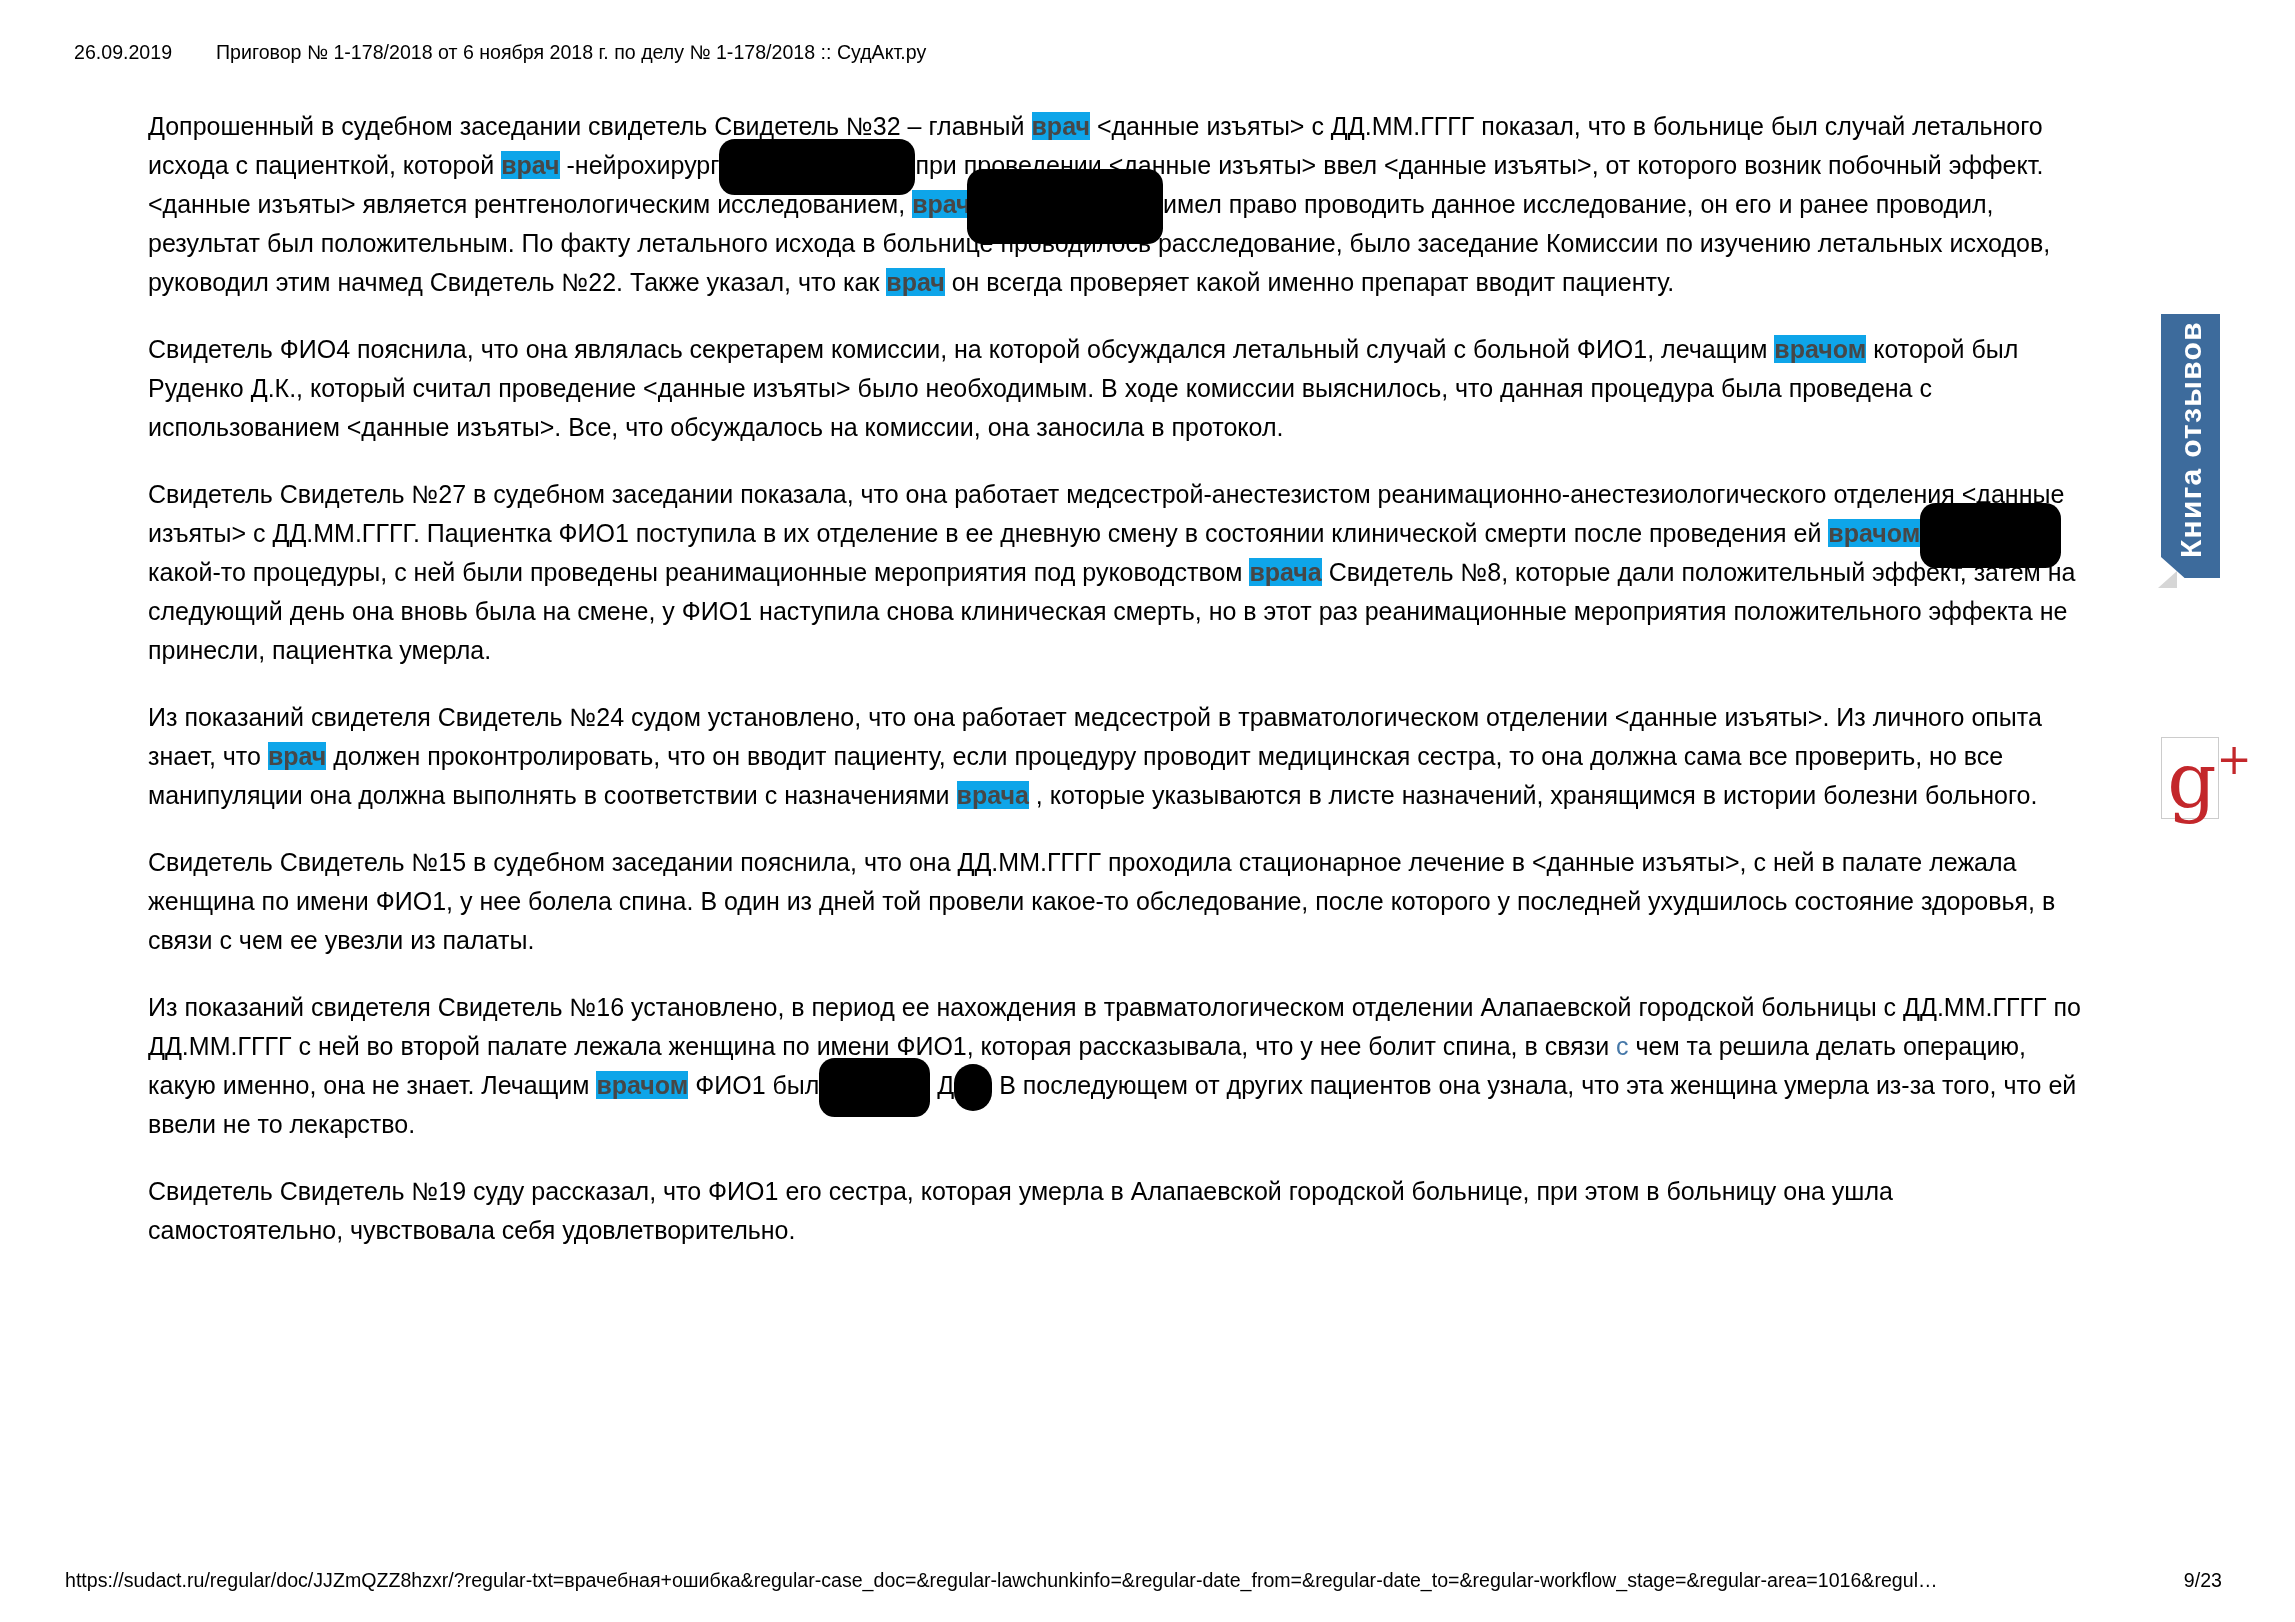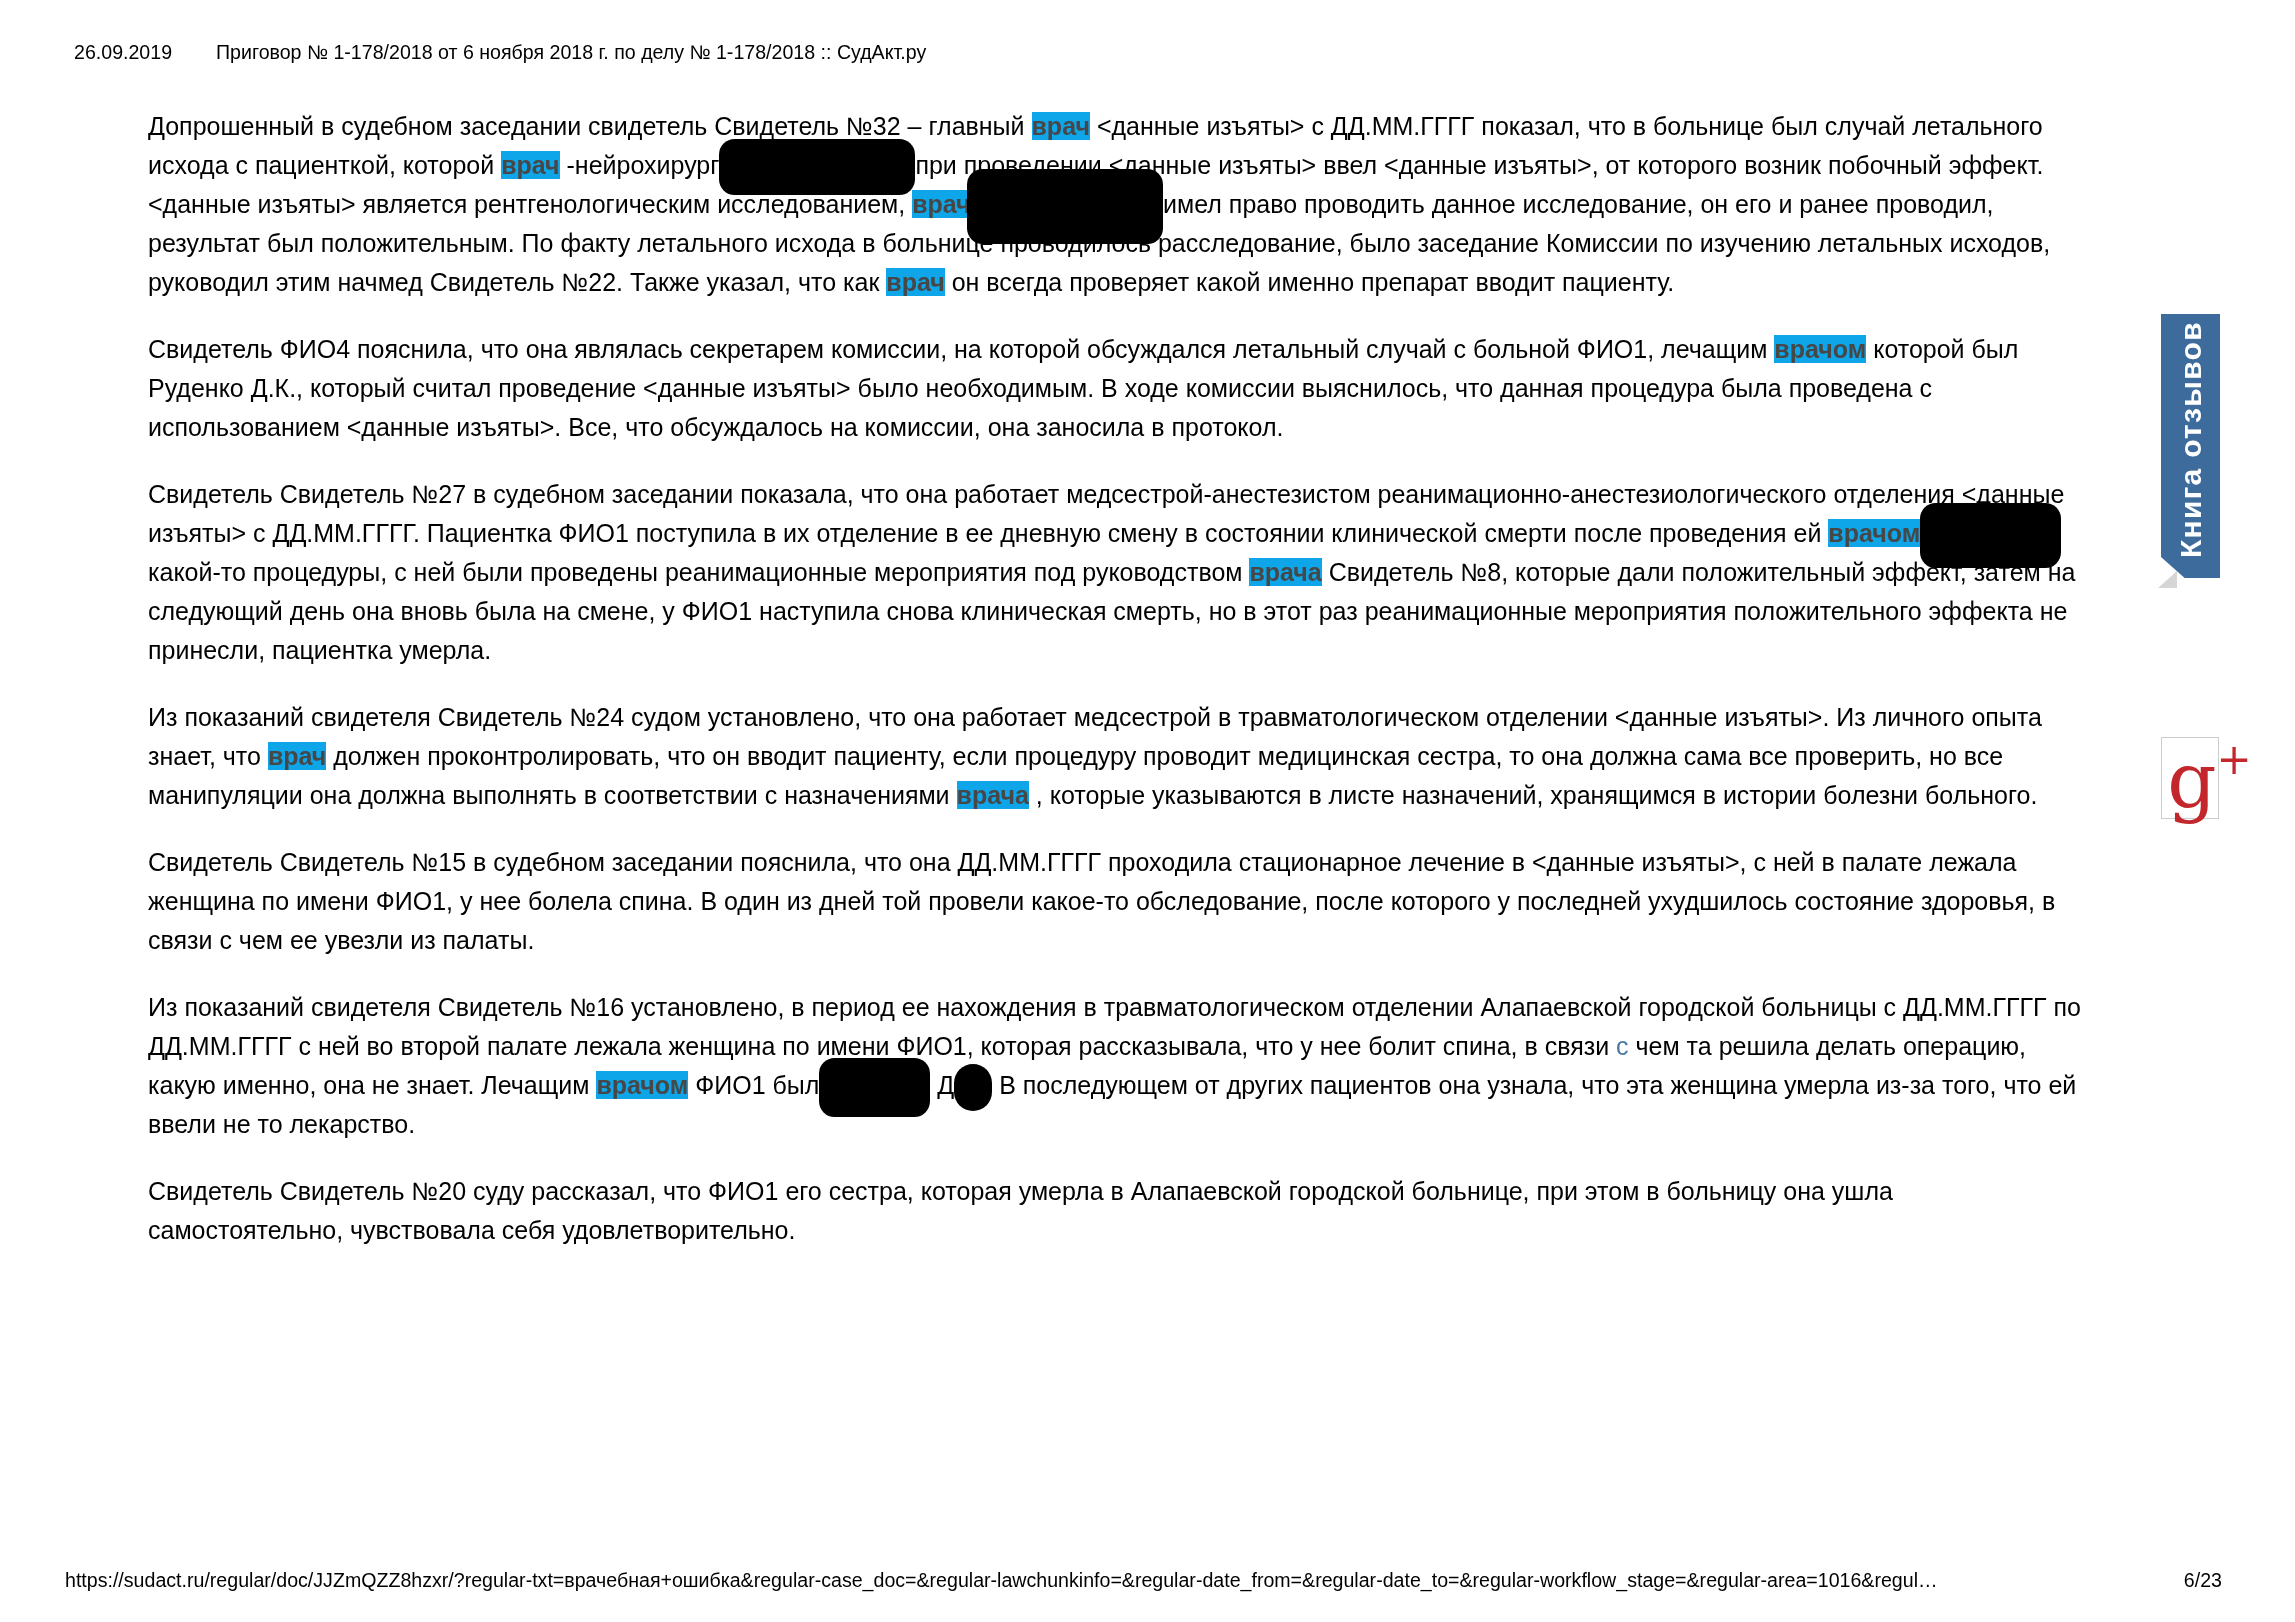--- a/index.html
+++ b/index.html
@@ -134,31 +134,31 @@
     <span class="h-title">Приговор № 1-178/2018 от 6 ноября 2018 г. по делу № 1-178/2018 :: СудАкт.ру</span>
   </div>
 
   <main class="doc-body" id="doc-body">
       <p class="para"><span>Допрошенный в судебном заседании свидетель Свидетель №32 – главный </span><span class="term">врач</span><span> &lt;данные изъяты&gt; с ДД.ММ.ГГГГ показал, что в больнице был случай летального исхода с пациенткой, которой </span><span class="term">врач</span><span> -нейрохирург</span><span class="redaction" style="width: 196px; height: 56px;"></span><span>при проведении &lt;данные изъяты&gt; ввел &lt;данные изъяты&gt;, от которого возник побочный эффект. &lt;данные изъяты&gt; является рентгенологическим исследованием, </span><span class="term">врач</span><span> </span><span class="redaction" style="width: 196px; height: 75px; margin-left: -10.5px;"></span><span>имел право проводить данное исследование, он его и ранее проводил, результат был положительным. По факту летального исхода в больнице проводилось расследование, было заседание Комиссии по изучению летальных исходов, руководил этим начмед Свидетель №22. Также указал, что как </span><span class="term">врач</span><span> он всегда проверяет какой именно препарат вводит пациенту.</span></p>
       <p class="para"><span>Свидетель ФИО4 пояснила, что она являлась секретарем комиссии, на которой обсуждался летальный случай с больной ФИО1, лечащим </span><span class="term">врачом</span><span> которой был Руденко Д.К., который считал проведение &lt;данные изъяты&gt; было необходимым. В ходе комиссии выяснилось, что данная процедура была проведена с использованием &lt;данные изъяты&gt;. Все, что обсуждалось на комиссии, она заносила в протокол.</span></p>
       <p class="para"><span>Свидетель Свидетель №27 в судебном заседании показала, что она работает медсестрой-анестезистом реанимационно-анестезиологического отделения &lt;данные изъяты&gt; с ДД.ММ.ГГГГ. Пациентка ФИО1 поступила в их отделение в ее дневную смену в состоянии клинической смерти после проведения ей </span><span class="term">врачом</span><span class="redaction" style="width: 141px; height: 65px;"></span><span>какой-то процедуры, с ней были проведены реанимационные мероприятия под руководством </span><span class="term">врача</span><span> Свидетель №8, которые дали положительный эффект, затем на следующий день она вновь была на смене, у ФИО1 наступила снова клиническая смерть, но в этот раз реанимационные мероприятия положительного эффекта не принесли, пациентка умерла.</span></p>
       <p class="para"><span>Из показаний свидетеля Свидетель №24 судом установлено, что она работает медсестрой в травматологическом отделении &lt;данные изъяты&gt;. Из личного опыта знает, что </span><span class="term">врач</span><span> должен проконтролировать, что он вводит пациенту, если процедуру проводит медицинская сестра, то она должна сама все проверить, но все манипуляции она должна выполнять в соответствии с назначениями </span><span class="term">врача</span><span> , которые указываются в листе назначений, хранящимся в истории болезни больного.</span></p>
       <p class="para"><span>Свидетель Свидетель №15 в судебном заседании пояснила, что она ДД.ММ.ГГГГ проходила стационарное лечение в &lt;данные изъяты&gt;, с ней в палате лежала женщина по имени ФИО1, у нее болела спина. В один из дней той провели какое-то обследование, после которого у последней ухудшилось состояние здоровья, в связи с чем ее увезли из палаты.</span></p>
       <p class="para"><span>Из показаний свидетеля Свидетель №16 установлено, в период ее нахождения в травматологическом отделении Алапаевской городской больницы с ДД.ММ.ГГГГ по ДД.ММ.ГГГГ с ней во второй палате лежала женщина по имени ФИО1, которая рассказывала, что у нее болит спина, в связи </span><span class="link">с</span><span> чем та решила делать операцию, какую именно, она не знает. Лечащим </span><span class="term">врачом</span><span> ФИО1 был</span><span class="redaction" style="width: 111px; height: 59px;"></span><span> Д</span><span class="redaction" style="width: 38px; height: 47px; border-radius: 19px;"></span><span> В последующем от других пациентов она узнала, что эта женщина умерла из-за того, что ей ввели не то лекарство.</span></p>
-      <p class="para"><span>Свидетель Свидетель №20 суду рассказал, что ФИО1 его сестра, которая умерла в Алапаевской городской больнице, при этом в больницу она ушла самостоятельно, чувствовала себя удовлетворительно.</span></p>
+      <p class="para"><span>Свидетель Свидетель №19 суду рассказал, что ФИО1 его сестра, которая умерла в Алапаевской городской больнице, при этом в больницу она ушла самостоятельно, чувствовала себя удовлетворительно.</span></p>
     </main>
 
   <div class="ribbon">
     <span class="ribbon-label">Книга отзывов</span>
   </div>
   <div class="ribbon-fold"></div>
 
   <div class="gplus-card">
     <span class="gplus-glyph"><span>g</span><span class="gplus-plus">+</span></span>
   </div>
 
   <div class="print-footer">
     <span class="f-url">https://sudact.ru/regular/doc/JJZmQZZ8hzxr/?regular-txt=врачебная+ошибка&amp;regular-case_doc=&amp;regular-lawchunkinfo=&amp;regular-date_from=&amp;regular-date_to=&amp;regular-workflow_stage=&amp;regular-area=1016&amp;regul…</span>
-    <span class="f-page">6/23</span>
+    <span class="f-page">9/23</span>
   </div>
 
 </div>
 
 
 </body></html>

